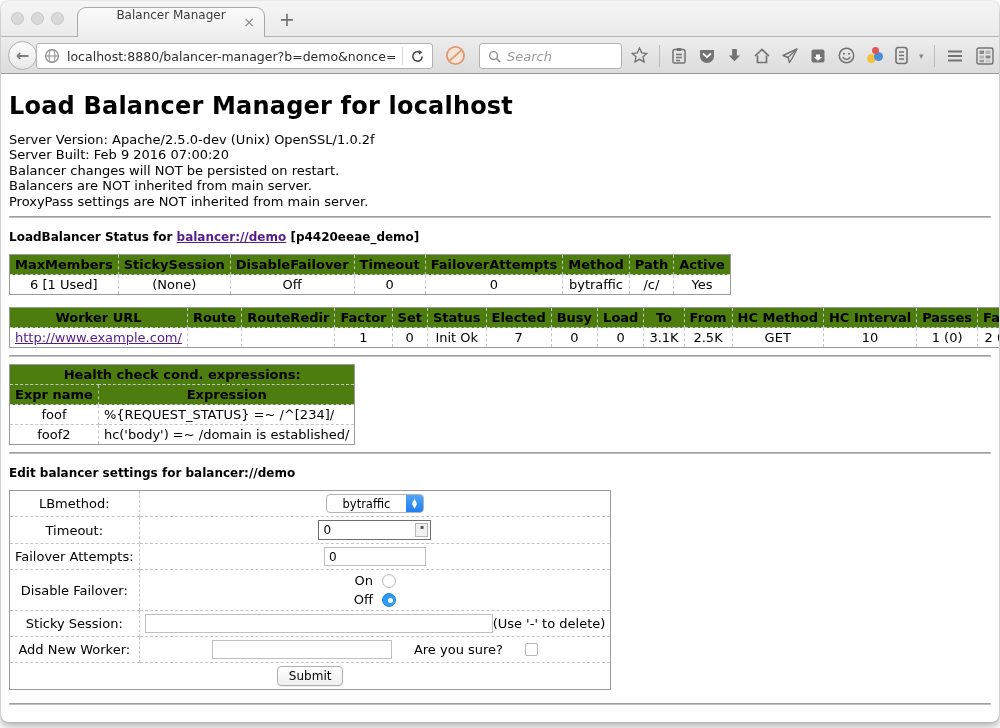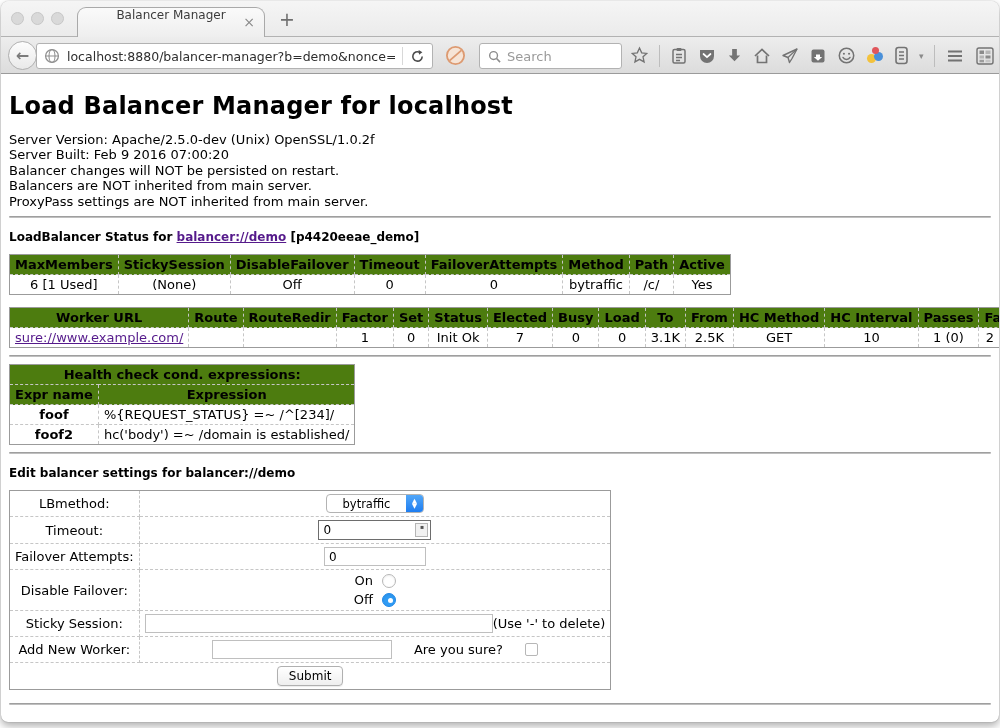--- a/index.html
+++ b/index.html
@@ -21,21 +21,21 @@
   .toolbar{position:relative;height:37px;background:linear-gradient(#ededed,#dcdcdc);border-bottom:1px solid #9b9b9b;}
   .back-btn{position:absolute;left:7px;top:4px;width:29px;height:29px;border-radius:50%;border:1px solid #b0b0b0;
     background:linear-gradient(#fdfdfd,#e9e9e9);display:flex;align-items:center;justify-content:center;
     color:#7b7b7b;font-size:16px;font-weight:bold;z-index:2;}
   .urlbar{position:absolute;left:35px;top:6px;width:397px;height:26px;background:#fff;border:1px solid #b2b2b2;
     border-radius:3px;display:flex;align-items:center;padding:0 7px;}
   .url-text{flex:1;font-size:12.5px;color:#2e2e2e;white-space:nowrap;overflow:hidden;margin-left:7px;}
   .url-divider{width:1px;height:18px;background:#d8d8d8;margin:0 7px;}
   .searchbar{position:absolute;left:478px;top:6px;width:143px;height:26px;background:#fff;border:1px solid #b2b2b2;
     border-radius:3px;display:flex;align-items:center;padding:0 8px;}
-  .searchbar input{border:none;outline:none;width:100px;font-size:13px;color:#333;margin-left:6px;font-family:"DejaVu Sans",sans-serif;}
+  .searchbar input{border:none;outline:none;width:100px;font-size:13px;color:#333;margin-left:6px;font-family:"DejaVu Sans",sans-serif;font-style:italic;}
   .searchbar input::placeholder{color:#9a9a9a;}
   .blocked{position:absolute;left:444px;top:8px;}
   .tool-icons{position:absolute;left:629px;top:0;height:37px;display:flex;align-items:center;gap:10px;}
   .tsep{width:1px;height:22px;background:#bdbdbd;}
   .gicon{display:flex;align-items:center;justify-content:center;}
   .caret{font-size:9px;color:#8a8a8a;}
   .dots{position:relative;width:18px;height:18px;}
   .dots i{position:absolute;border-radius:50%;}
   .dots .d-y{width:9px;height:9px;background:#f3c23c;left:1px;bottom:2px;}
   .dots .d-b{width:9px;height:9px;background:#4a90d9;right:1px;bottom:4px;}
@@ -49,21 +49,21 @@
   h3{font-size:12px;margin:12px 0 10px 0;}
   a{color:#551a8b;}
   table{border-collapse:collapse;font-size:13px;border:1px solid #9b9b9b;margin-bottom:2px;}
   th,td{border:1px dashed #c6c6c6;padding:2px 5px;text-align:center;white-space:nowrap;}
   th{background:#4d7c0f;}
   td.left,th.left{text-align:left;}
   #balancer-table{width:615px;margin-top:4px;}
   #worker-table{width:960px;margin-top:12px;}
   #worker-table th:first-child{width:170px;}
   #health-table{margin-top:2px;}
-  #health-table td:first-child{width:78px;font-weight:bold;}
+  #health-table td:first-child{width:78px;}
 
   
   #form-table{width:594px;margin-top:4px;}
   #form-table td{padding:3px 5px;height:24px;}
   #form-table td.lbl{width:118px;}
   .cell-flex{display:flex;align-items:center;}
   .cell-center{display:flex;align-items:center;justify-content:center;gap:12px;}
   .txt{border:1px solid #bfbfbf;height:19px;font-size:12px;padding:0 4px;font-family:"DejaVu Sans",sans-serif;}
   .mac-select{display:inline-flex;align-items:center;width:98px;height:19px;border:1px solid #b3b3b3;border-radius:4px;background:#fff;overflow:hidden;}
   .mac-select .val{flex:1;text-align:center;font-size:11.5px;}
@@ -277,21 +277,21 @@
             <th>Busy</th>
             <th>Load</th>
             <th>To</th>
             <th>From</th>
             <th>HC Method</th>
             <th>HC Interval</th>
             <th>Passes</th>
             <th>Fails</th>
           </tr>
       <tr>
-            <td class="left"><a href="#">sure://www.example.com/</a></td>
+            <td class="left"><a href="#">http://www.example.com/</a></td>
             <td></td>
             <td></td>
             <td>1</td>
             <td>0</td>
             <td>Init Ok</td>
             <td>7</td>
             <td>0</td>
             <td>0</td>
             <td>3.1K</td>
             <td>2.5K</td>

